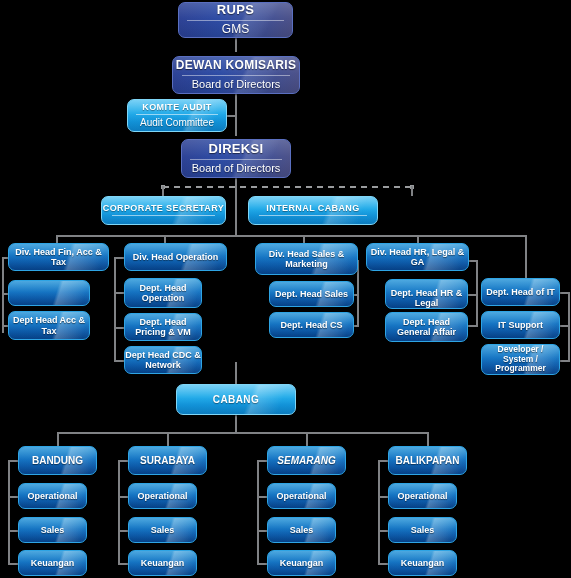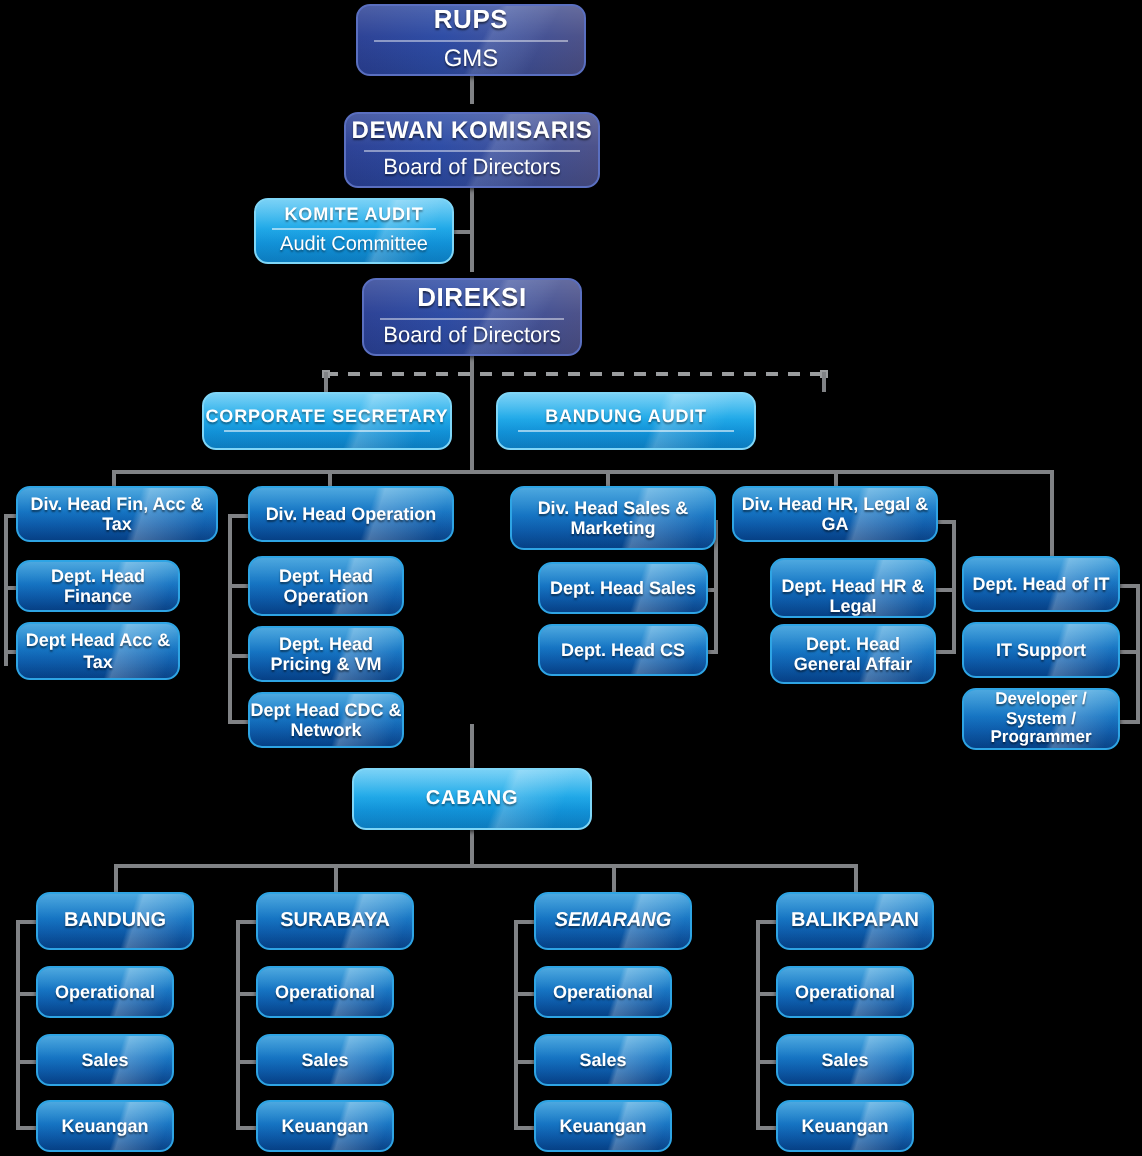--- a/index.html
+++ b/index.html
@@ -208,31 +208,30 @@
   </div>
 
   <div class="box cyan" style="left:101px;top:196px;width:125px;height:29px;">
     <span class="gloss"></span>
     <div class="title fs9">CORPORATE SECRETARY</div>
     <div class="rule"></div>
   </div>
 
   <div class="box cyan" style="left:248px;top:196px;width:130px;height:29px;">
     <span class="gloss"></span>
-    <div class="title fs9">BANDUNG AUDIT</div>
+    <div class="title fs9">INTERNAL CABANG</div>
     <div class="rule"></div>
   </div>
 
   <div class="box blue" style="left:8px;top:243px;width:101px;height:28px;">
     <span class="gloss"></span>
     <div class="title fs9">Div. Head Fin, Acc &amp; Tax</div>
   </div>
   <div class="box blue" style="left:8px;top:280px;width:82px;height:26px;">
     <span class="gloss"></span>
-    <div class="title fs9">Dept. Head Finance</div>
   </div>
   <div class="box blue" style="left:8px;top:311px;width:82px;height:29px;">
     <span class="gloss"></span>
     <div class="title fs9">Dept Head Acc &amp; Tax</div>
   </div>
 
   <div class="box blue" style="left:124px;top:243px;width:103px;height:28px;">
     <span class="gloss"></span>
     <div class="title fs9">Div. Head Operation</div>
   </div>

